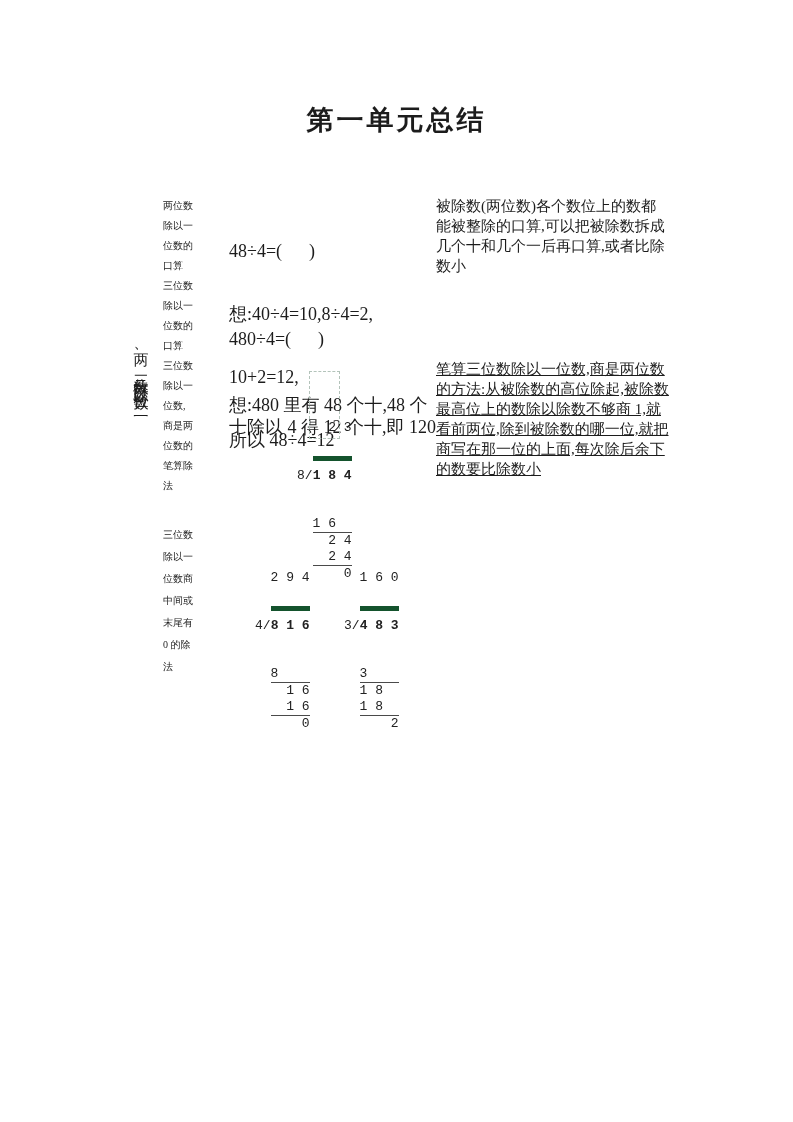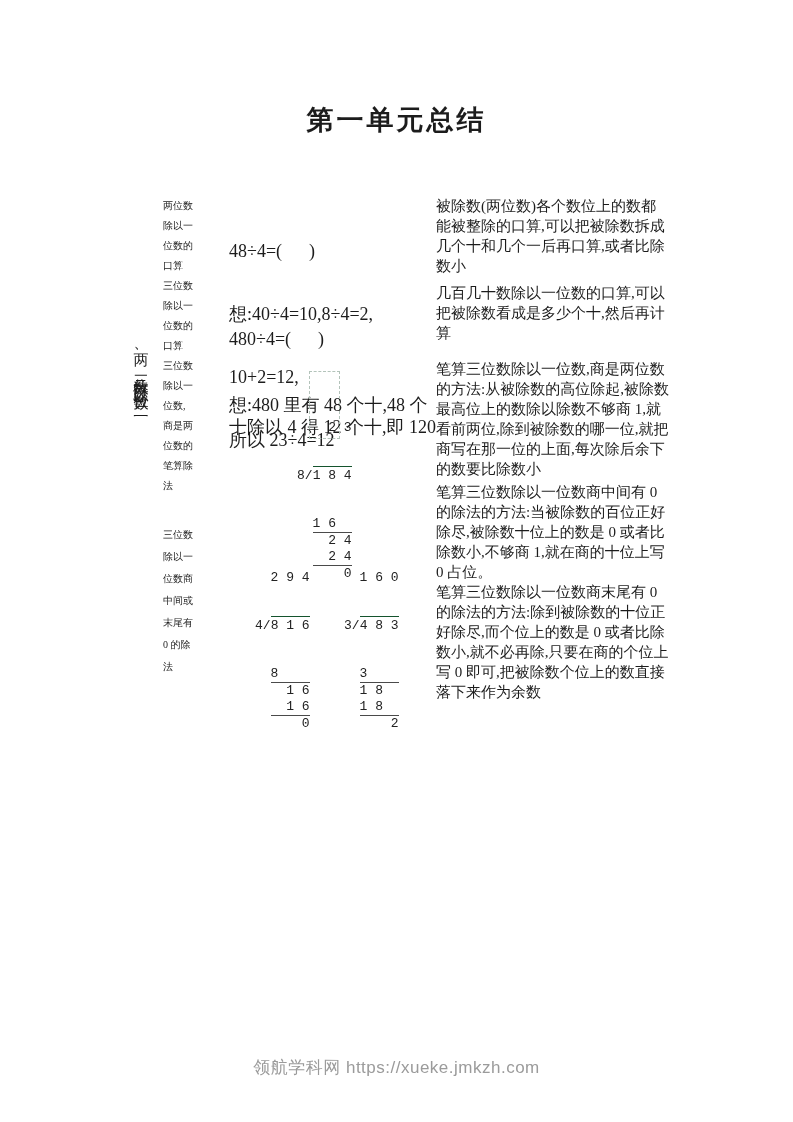--- a/index.html
+++ b/index.html
@@ -24,21 +24,21 @@
   .note { position:absolute; left:436px; width:233px; font-size:15px; line-height:20px; }
   .note p { margin:0; }
 
   
   .ld {
     position:absolute;
     font-family:"Liberation Mono","DejaVu Sans Mono",monospace;
     font-size:13px; line-height:16px; white-space:pre; color:#222;
   }
   .ld-q { margin-left:2ch; }
-  .ld-vinc { border-top:1px solid #14532d; padding-top:1px; }
+  .ld-vinc { border-top:5px solid #14532d; padding-top:7px;font-weight:bold; }
   .ld-rows { margin-left:2ch; width:5ch; }
   .ld-row.u { border-bottom:1px solid #4a4a4a; }
   .dash-box {
     position:absolute; left:12px; top:-1px; width:29px; height:66px;
     border:1px dashed #b3c3ba; pointer-events:none;
   }
   .footer {
     position:absolute; top:1056px; left:0; width:100%; text-align:center;
     font-family:"Liberation Sans","DejaVu Sans",sans-serif;
     font-size:17px; color:#9b9b9b; letter-spacing:0.5px;
@@ -56,72 +56,66 @@
   <div class="lbl" style="top:196px;">
     <div>两位数</div>
     <div>除以一</div>
     <div>位数的</div>
     <div>口算</div>
   </div>
   <div class="ex" style="top:199px;">
     <div>48÷4=(      )</div>
     <div>想:40÷4=10,8÷4=2,</div>
     <div>10+2=12,</div>
-    <div>所以 23÷4=12</div>
+    <div>所以 48÷4=12</div>
   </div>
   <div class="note" style="top:196px;">被除数(两位数)各个数位上的数都能被整除的口算,可以把被除数拆成几个十和几个一后再口算,或者比除数小</div>
 
   <div class="lbl" style="top:276px;">
     <div>三位数</div>
     <div>除以一</div>
     <div>位数的</div>
     <div>口算</div>
   </div>
   <div class="ex r2" style="top:284px;">
     <div>480÷4=(      )</div>
     <div>想:480 里有 48 个十,48 个十除以 4 得 12 个十,即 120</div>
   </div>
-  <div class="note" style="top:283px;">几百几十数除以一位数的口算,可以把被除数看成是多少个十,然后再计算</div>
 
   <div class="lbl" style="top:356px;">
     <div>三位数</div>
     <div>除以一</div>
     <div>位数,</div>
     <div>商是两</div>
     <div>位数的</div>
     <div>笔算除</div>
     <div>法</div>
   </div>
   <div class="ld" style="left:297px; top:372px;">
     <div class="dash-box"></div>
     <div class="ld-q">  2 3</div>
     <div class="ld-main"><span class="ld-divisor">8</span><span class="ld-slash">/</span><span class="ld-vinc">1 8 4</span></div>
     <div class="ld-rows"><div class="ld-row u">1 6</div><div class="ld-row">  2 4</div><div class="ld-row u">  2 4</div><div class="ld-row">    0</div></div>
   </div>
-  <div class="note" style="top:359px;">笔算三位数除以一位数,商是两位数的方法:从被除数的高位除起,被除数最高位上的数除以除数不够商 1,就看前两位,除到被除数的哪一位,就把商写在那一位的上面,每次除后余下的数要比除数小</div>
+  <div class="note" style="top:359px;text-decoration:underline;">笔算三位数除以一位数,商是两位数的方法:从被除数的高位除起,被除数最高位上的数除以除数不够商 1,就看前两位,除到被除数的哪一位,就把商写在那一位的上面,每次除后余下的数要比除数小</div>
 
   <div class="lbl r4" style="top:524px;">
     <div>三位数</div>
     <div>除以一</div>
     <div>位数商</div>
     <div>中间或</div>
     <div>末尾有</div>
     <div>0 的除</div>
     <div>法</div>
   </div>
   <div class="ld" style="left:255px; top:538px;">
     <div class="ld-q">2 9 4</div>
     <div class="ld-main"><span class="ld-divisor">4</span><span class="ld-slash">/</span><span class="ld-vinc">8 1 6</span></div>
     <div class="ld-rows"><div class="ld-row u">8</div><div class="ld-row">  1 6</div><div class="ld-row u">  1 6</div><div class="ld-row">    0</div></div>
   </div>
   <div class="ld" style="left:344px; top:538px;">
     <div class="ld-q">1 6 0</div>
     <div class="ld-main"><span class="ld-divisor">3</span><span class="ld-slash">/</span><span class="ld-vinc">4 8 3</span></div>
     <div class="ld-rows"><div class="ld-row u">3</div><div class="ld-row">1 8</div><div class="ld-row u">1 8</div><div class="ld-row">    2</div></div>
   </div>
-  <div class="note" style="top:482px;">
-    <p>笔算三位数除以一位数商中间有 0 的除法的方法:当被除数的百位正好除尽,被除数十位上的数是 0 或者比除数小,不够商 1,就在商的十位上写 0 占位。</p>
-    <p>笔算三位数除以一位数商末尾有 0 的除法的方法:除到被除数的十位正好除尽,而个位上的数是 0 或者比除数小,就不必再除,只要在商的个位上写 0 即可,把被除数个位上的数直接落下来作为余数</p>
-  </div>
 
-  <div class="footer">领航学科网 https://xueke.jmkzh.com</div>
 
 </div>
 
 </body></html>

